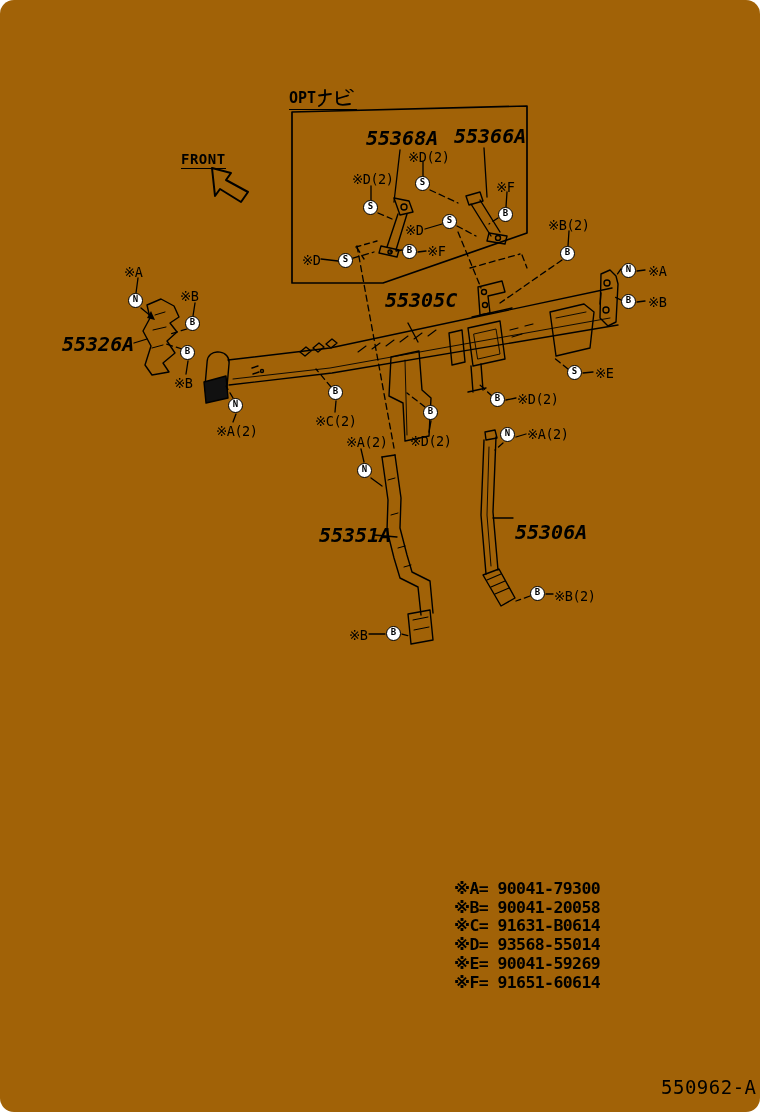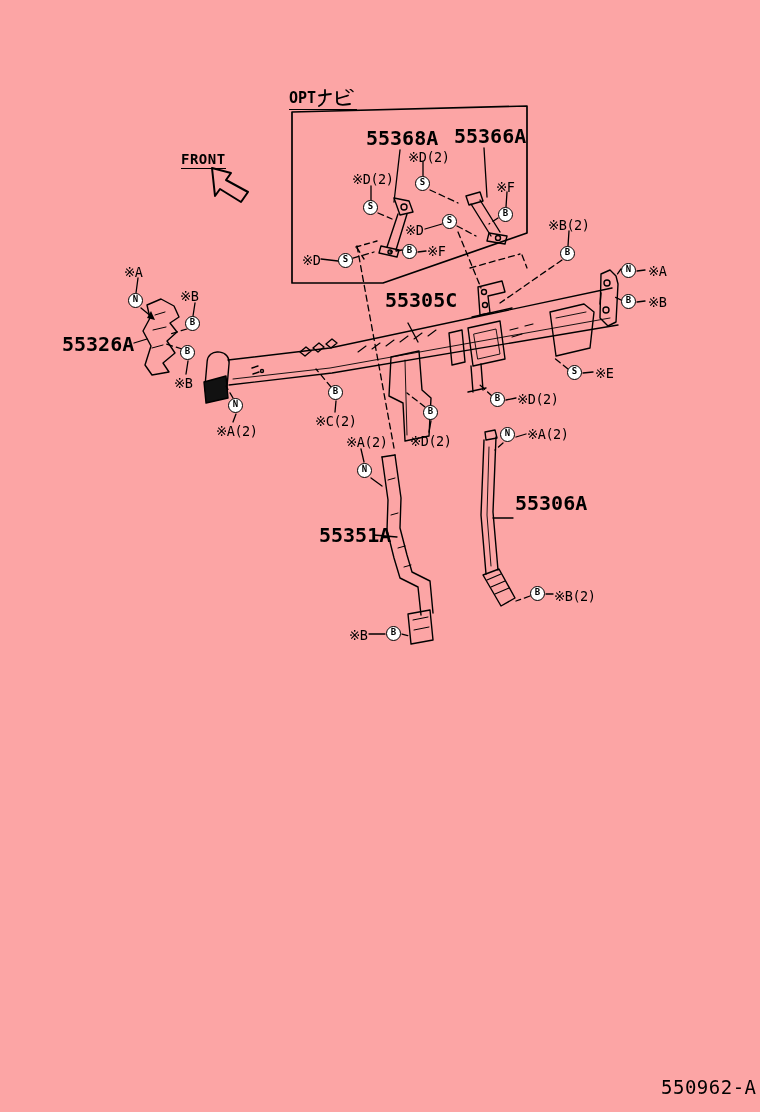--- a/index.html
+++ b/index.html
@@ -1,19 +1,19 @@
 <!DOCTYPE html>
 <html><head>
 <meta charset="utf-8">
 <style>
   html,body{margin:0;padding:0;background:#fff;}
-  .stage{position:relative;width:760px;height:1112px;background:#fca5a5;overflow:hidden;
-         font-family:"DejaVu Sans Mono","DejaVu Sans",monospace;color:#000;}
+  .stage{position:relative;width:760px;height:1112px;background:#a16207;overflow:hidden;
+         font-family:"DejaVu Sans Mono","DejaVu Sans",monospace;color:#000;border-radius:14px;}
   .art{position:absolute;left:0;top:0;}
-  .plabel{position:absolute;font-size:20px;font-weight:bold;letter-spacing:0;white-space:nowrap;}
+  .plabel{position:absolute;font-size:20px;font-weight:bold;letter-spacing:0;white-space:nowrap;font-style:italic;}
   .slabel{position:absolute;font-size:13.5px;font-weight:normal;letter-spacing:-0.5px;white-space:nowrap;}
   .marker{position:absolute;width:15px;height:15px;border:1.6px solid #000;border-radius:50%;
           background:#fff;box-sizing:border-box;font-size:9px;font-weight:bold;line-height:11px;
           text-align:center;z-index:3;}
   .opt-label{position:absolute;left:289px;top:88px;height:20px;display:flex;align-items:center;
              font-size:15px;font-weight:bold;border-bottom:1.7px solid #000;padding:0 3px 1px 0;}
   .front-label{position:absolute;left:181px;top:151px;font-size:14px;font-weight:bold;
                letter-spacing:0.5px;border-bottom:1.6px solid #000;padding-bottom:1px;}
   .legend{position:absolute;left:454px;top:880px;}
   .legend-row{font-size:16.5px;font-weight:bold;line-height:18.7px;letter-spacing:-0.6px;white-space:pre;}
@@ -188,21 +188,21 @@
     </svg>
   </div>
 
   <div class="front-label">FRONT</div>
 
   <div class="plabel" style="left:366px;top:126px">55368A</div>
   <div class="plabel" style="left:454px;top:124px">55366A</div>
   <div class="plabel" style="left:62px;top:332px">55326A</div>
   <div class="plabel" style="left:385px;top:288px">55305C</div>
   <div class="plabel" style="left:319px;top:523px">55351A</div>
-  <div class="plabel" style="left:515px;top:491px">55306A</div>
+  <div class="plabel" style="left:515px;top:520px">55306A</div>
 
   <div class="marker" style="left:363px;top:200px">S</div>
   <div class="slabel" style="left:352px;top:171px">※D(2)</div>
 
   <div class="marker" style="left:415px;top:176px">S</div>
   <div class="slabel" style="left:408px;top:149px">※D(2)</div>
 
   <div class="marker" style="left:498px;top:207px">B</div>
   <div class="slabel" style="left:496px;top:179px">※F</div>
 
@@ -253,16 +253,24 @@
 
   <div class="marker" style="left:357px;top:463px">N</div>
   <div class="slabel" style="left:346px;top:434px">※A(2)</div>
 
   <div class="marker" style="left:386px;top:626px">B</div>
   <div class="slabel" style="left:349px;top:627px">※B</div>
 
   <div class="marker" style="left:530px;top:586px">B</div>
   <div class="slabel" style="left:554px;top:588px">※B(2)</div>
 
+  <div class="legend">
+    <div class="legend-row">※A= 90041-79300</div>
+    <div class="legend-row">※B= 90041-20058</div>
+    <div class="legend-row">※C= 91631-B0614</div>
+    <div class="legend-row">※D= 93568-55014</div>
+    <div class="legend-row">※E= 90041-59269</div>
+    <div class="legend-row">※F= 91651-60614</div>
+  </div>
 
   <div class="dwgnum">550962-A</div>
 
 </div>
 
 </body></html>

